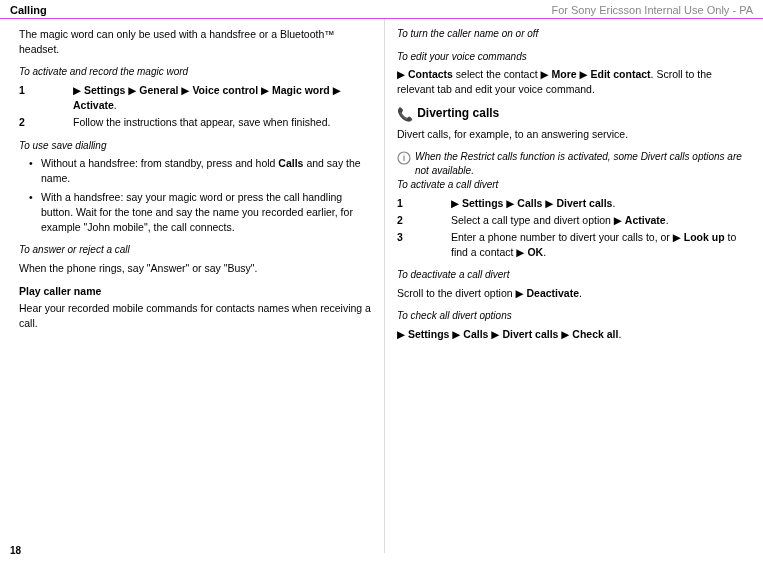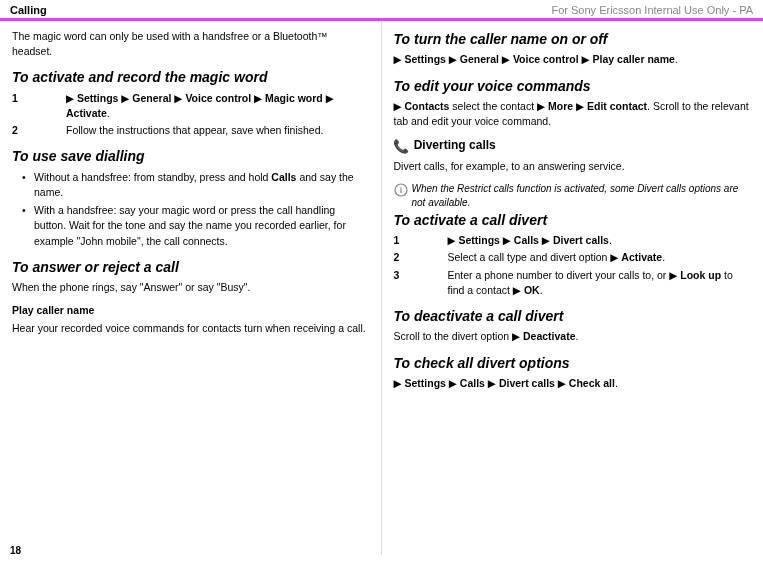--- a/index.html
+++ b/index.html
@@ -10,21 +10,21 @@
       font-size: 11px;
       color: #000;
       background: #fff;
       overflow: hidden;
     }
     .header {
       display: flex;
       justify-content: space-between;
       align-items: center;
       padding: 4px 10px 2px 10px;
-      border-bottom: 3px solid #d946ef;
+      border-bottom: 1px solid #d946ef;
     }
     .header-calling {
       font-size: 11px;
       font-weight: bold;
       color: #000;
     }
     .header-title {
       font-size: 11px;
       color: #888;
       padding-left: 7px;
@@ -32,32 +32,33 @@
     .content {
       display: flex;
       height: calc(562px - 28px);
     }
     .left-col {
       width: 50%;
       padding: 8px 12px 8px 12px;
       font-size: 10.5px;
       line-height: 1.45;
       border-right: 1px solid #ddd;
+      margin-left: 7px;
     }
     .right-col {
       width: 50%;
       padding: 8px 12px 8px 12px;
       font-size: 10.5px;
       line-height: 1.45;
     }
     .section-title-italic-bold {
       font-style: italic;
-      font-weight: bold;
+      font-weight: normal;
       margin-bottom: 3px;
-      font-size: 14px;
+      font-size: 10px;
     }
     .section-title-bold {
       font-weight: bold;
       margin-bottom: 2px;
       font-size: 10.5px;
     }
     .section-body {
       margin-bottom: 8px;
     }
     .bold-inline {
@@ -164,32 +165,29 @@
       </div>
     </div>
 
     <div class="section-body">
       <div class="section-title-italic-bold">To answer or reject a call</div>
       <div>When the phone rings, say "Answer" or say "Busy".</div>
     </div>
 
     <div class="section-body">
       <div class="section-title-bold">Play caller name</div>
-      <div>Hear your recorded voice commands for contacts turn when receiving a call.</div>
+      <div>Hear your recorded mobile commands for contacts names when receiving a call.</div>
     </div>
 
   </div>
 
   <div class="right-col">
 
     <div class="section-body">
       <div class="section-title-italic-bold">To turn the caller name on or off</div>
-      <div>
-        ▶ <span class="bold-inline">Settings</span> ▶ <span class="bold-inline">General</span> ▶ <span class="bold-inline">Voice control</span> ▶ <span class="bold-inline">Play caller name</span>.
-      </div>
     </div>
 
     <div class="section-body">
       <div class="section-title-italic-bold">To edit your voice commands</div>
       <div>
         ▶ <span class="bold-inline">Contacts</span> select the contact ▶ <span class="bold-inline">More</span> ▶ <span class="bold-inline">Edit contact</span>. Scroll to the relevant tab and edit your voice command.
       </div>
     </div>
 
     <div class="section-body">

